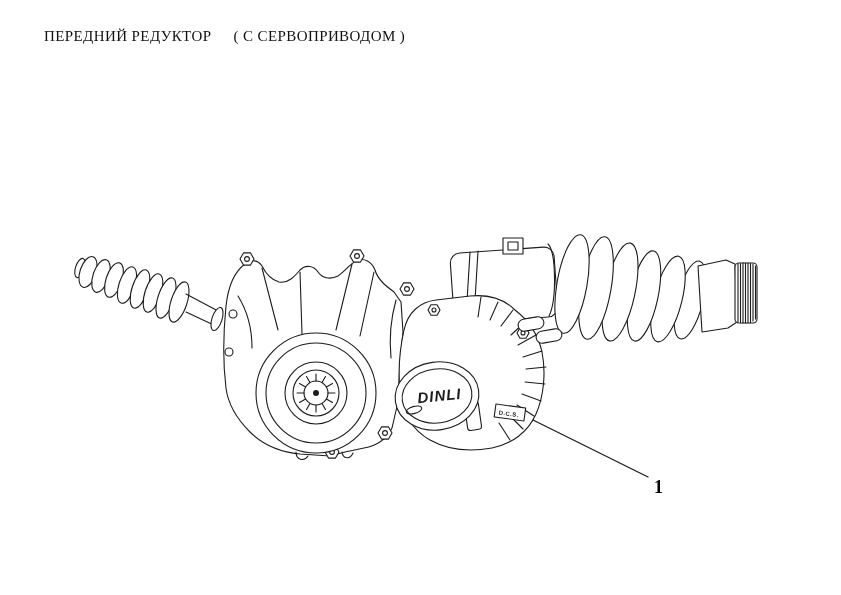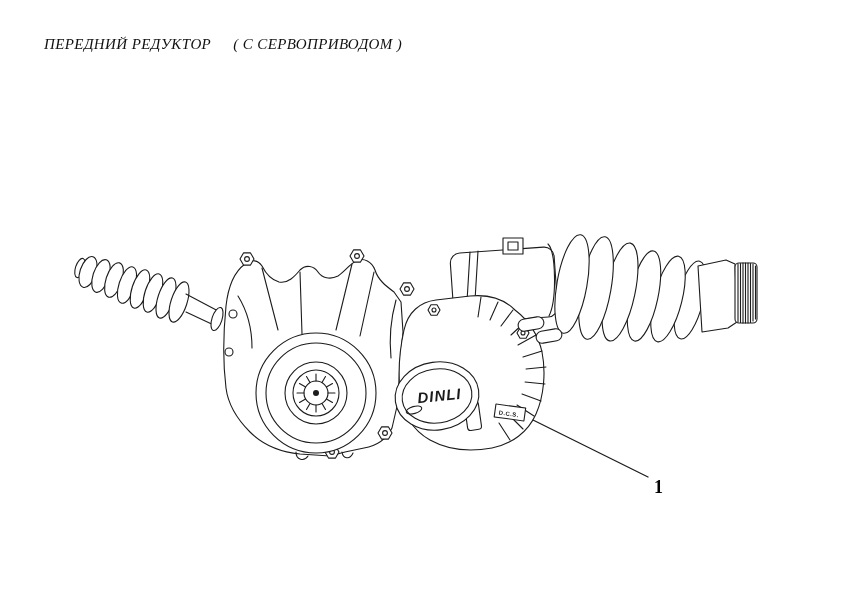--- a/index.html
+++ b/index.html
@@ -5,26 +5,25 @@
   html,body{margin:0;padding:0;background:#fff;}
   .page{
     position:relative;
     width:841px;height:595px;
     background:#ffffff;
     overflow:hidden;
     font-family:"Liberation Serif", serif;
   }
   .title-row{
     position:absolute;
-    left:44px;top:36px;
+    left:44px;top:28px;
     font-size:15px;
     color:#111;
     letter-spacing:.4px;
     white-space:nowrap;
-    font-style:italic;
   }
   .title-row .note{margin-left:22px;}
   svg text{font-family:"Liberation Sans", sans-serif;}
   svg .callout-num{
     font-family:"Liberation Serif", serif;
     font-size:18px;font-weight:bold;fill:#000;
   }
   svg .emblem{
     font-size:15px;font-weight:bold;font-style:italic;
     fill:#1a1a1a;letter-spacing:1px;text-anchor:middle;

